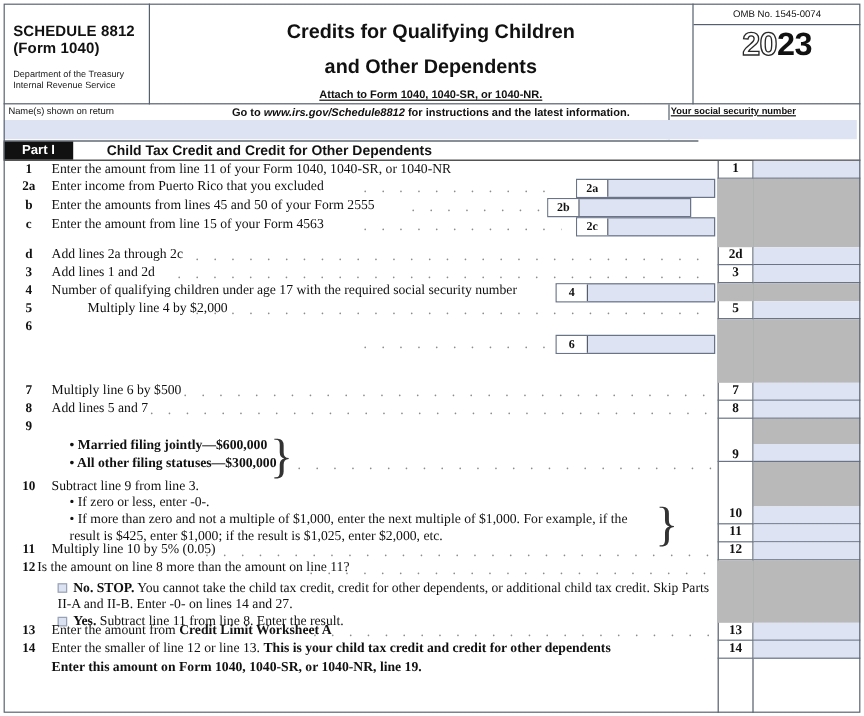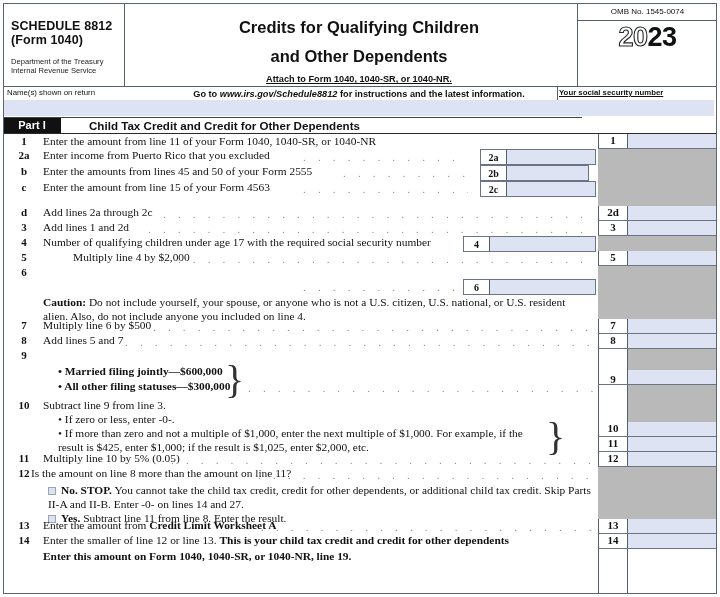--- a/index.html
+++ b/index.html
@@ -187,21 +187,21 @@
     <div class="lineno" style="left:6px;top:15px;">2a</div>
     <div class="lbl" style="left:40px;top:15px;">Enter income from Puerto Rico that you excluded</div>
     <div class="dots" style="left:300px;top:17px;width:160px;">. . . . . . . . . . . . . . . .</div>
     <div class="inbox" style="left:477px;top:15px;width:116px;height:16px;line-height:15px;">
       <span class="inlab">2a</span>
     </div>
 
     <div class="lineno" style="left:6px;top:31px;">b</div>
     <div class="lbl" style="left:40px;top:31px;">Enter the amounts from lines 45 and 50 of your Form 2555</div>
     <div class="dots" style="left:340px;top:33px;width:125px;">. . . . . . . . . . . .</div>
-    <div class="inbox" style="left:477px;top:31px;width:109px;height:16px;line-height:15px;">
+    <div class="inbox" style="left:453px;top:31px;width:120px;height:16px;line-height:15px;">
       <span class="inlab">2b</span>
     </div>
 
     <div class="lineno" style="left:6px;top:47px;">c</div>
     <div class="lbl" style="left:40px;top:47px;">Enter the amount from line 15 of your Form 4563</div>
     <div class="dots" style="left:300px;top:49px;width:165px;">. . . . . . . . . . . . . . . .</div>
     <div class="inbox" style="left:477px;top:47px;width:116px;height:16px;line-height:15px;">
       <span class="inlab">2c</span>
     </div>
 
@@ -221,21 +221,20 @@
 
     <div class="lineno" style="left:6px;top:117px;">5</div>
     <div class="lbl" style="left:56px;top:117px;margin-left:14px;">Multiply line 4 by $2,000</div>
     <div class="dots" style="left:160px;top:119px;width:430px;">. . . . . . . . . . . . . . . . . . . . . . . . . . . . . . . . . . .</div>
 
     <div class="lineno" style="left:6px;top:132px;">6</div>
     <div class="dots" style="left:300px;top:147px;width:160px;">. . . . . . . . . . . . . .</div>
     <div class="inbox" style="left:460px;top:145px;width:133px;height:16px;line-height:15px;">
       <span class="inlab">6</span>
     </div>
-    <div class="lbl" style="left:40px;top:162px;width:550px;"><span class="bold">Caution:</span><span> Do not include yourself, your spouse, or anyone who is not a U.S. citizen, U.S. national, or U.S. resident alien. Also, do not include anyone you included on line 4.</span></div>
 
     <div class="lineno" style="left:6px;top:185px;">7</div>
     <div class="lbl" style="left:40px;top:185px;">Multiply line 6 by $500</div>
     <div class="dots" style="left:150px;top:187px;width:440px;">. . . . . . . . . . . . . . . . . . . . . . . . . . . . . . . . . . . .</div>
 
     <div class="lineno" style="left:6px;top:200px;">8</div>
     <div class="lbl" style="left:40px;top:200px;">Add lines 5 and 7</div>
     <div class="dots" style="left:122px;top:202px;width:468px;">. . . . . . . . . . . . . . . . . . . . . . . . . . . . . . . . . . . . . .</div>
 
     <div class="lineno" style="left:6px;top:215px;">9</div>

